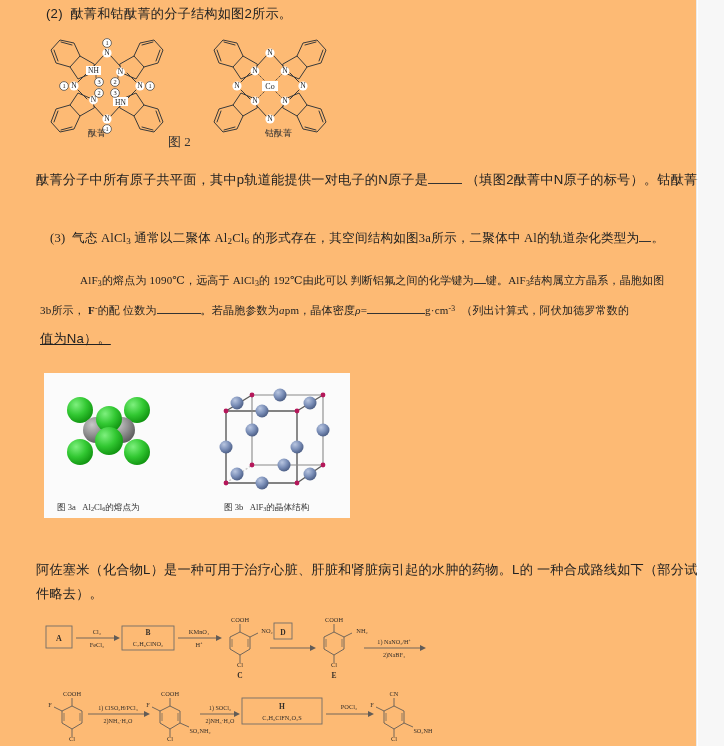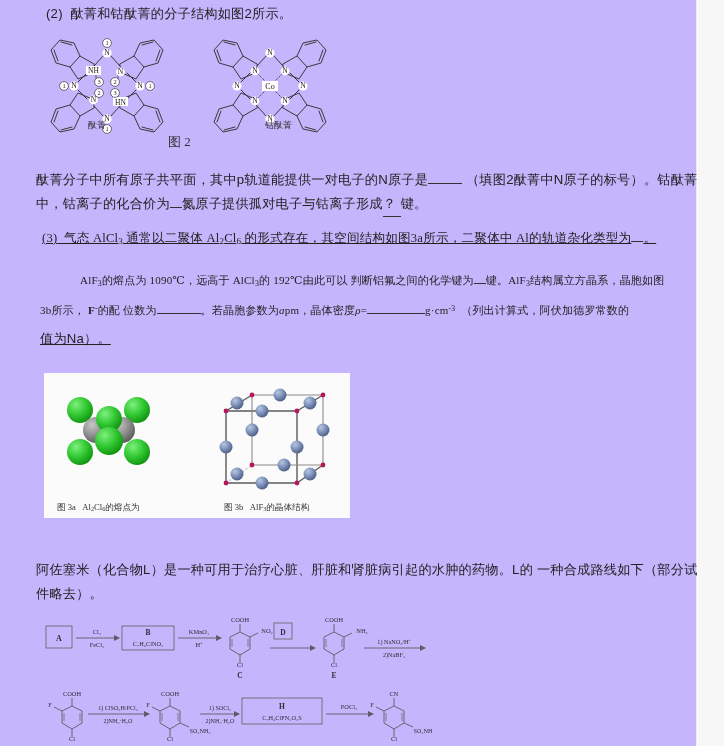--- a/index.html
+++ b/index.html
@@ -13,21 +13,21 @@
     position: relative;
     font-family: "Liberation Sans", "DejaVu Sans", sans-serif;
     color: #1a1a1a;
     overflow: hidden;
   }
   .page {
     position: absolute;
     left: 0; top: 0;
     width: 697px;
     height: 746px;
-    background: #c4b5fd;
+    background: #fdba74;
     border-right: 1px solid #ebebeb;
     box-sizing: border-box;
   }
   .rail {
     position: absolute;
     left: 698px; top: 0;
     width: 26px; height: 746px;
     background: #f7f7f7;
   }
   .para {
@@ -66,20 +66,21 @@
     left: 168px; top: 133px;
     font-size: 13px;
     font-family: "Liberation Serif", serif;
     color: #333;
   }
   .molname {
     position: absolute;
     font-size: 9px;
     font-family: "Liberation Serif", serif;
     color: #333;
+    margin-top: 8px;
   }
 
   
   .fig3 {
     position: absolute;
     left: 44px; top: 373px;
     width: 306px; height: 145px;
     background: #fbfbfb;
   }
   .fig3cap {
@@ -229,25 +230,22 @@
     </svg>
   </div>
   <div class="molname" style="left:88px; top:119px;">酞菁</div>
   <div class="molname" style="left:265px; top:119px;text-align:right;">钴酞菁</div>
   <div class="fig2cap">图 2</div>
 
   <div class="para" style="left:36px; top:168px;">
     <span>酞菁分子中所有原子共平面，其中p轨道能提供一对电子的N原子是</span><span class="blank b1"></span>
     <span>（填图2酞菁中N原子的标号）。钴酞菁分子</span>
   </div>
-  <div class="para" style="left:36px; top:192px;">
-    <span>中，钴离子的化合价为</span><span class="blank b2"></span><span>氮原子提供孤对电子与钴离子形成</span><span class="blank b3"><span>？</span></span><span>键。</span>
-  </div>
-
-  <div class="para serif" style="left:42px; top:226px; font-size:12.6px;text-decoration:underline;">
+
+  <div class="para serif" style="left:50px; top:226px; font-size:12.6px;">
     <span>(3)</span>&nbsp;
     <span>气态 AlCl</span><sub>3</sub><span> 通常以二聚体 Al</span><span style="font-size:0.72em; vertical-align:-0.22em;">2</span><span>Cl</span><sub>6</sub><span> 的形式存在，其空间结构如图3a所示，二聚体中 Al的轨道杂化类型为</span><span class="blank b2"></span><span>。</span>
   </div>
 
   <div class="para serif" style="left:40px; top:268px; font-size:11px;margin-left:40px;">
     <span>AlF</span><sub>3</sub><span>的熔点为 1090℃，远高于 AlCl</span><sub>3</sub><span>的 192℃由此可以 判断铝氟之间的化学键为</span><span class="blank b2"></span><span>键。AlF</span><sub>3</sub><span>结构属立方晶系，晶胞如图</span>
   </div>
 
   <div class="para serif" style="left:40px; top:297px; font-size:11px;">
     <span>3b所示，</span>&nbsp;<span style="font-weight:bold;">F</span><sup>-</sup><span>的配 位数为</span><span class="blank b4"></span><span>。若晶胞参数为</span><span class="ital">a</span><span>pm，晶体密度</span><span class="ital">ρ</span><span>=</span><span class="blank b5"></span><span>g</span><span>·cm</span><sup>-3</sup>&nbsp;&nbsp;<span>（列出计算式，阿伏加德罗常数的</span>

